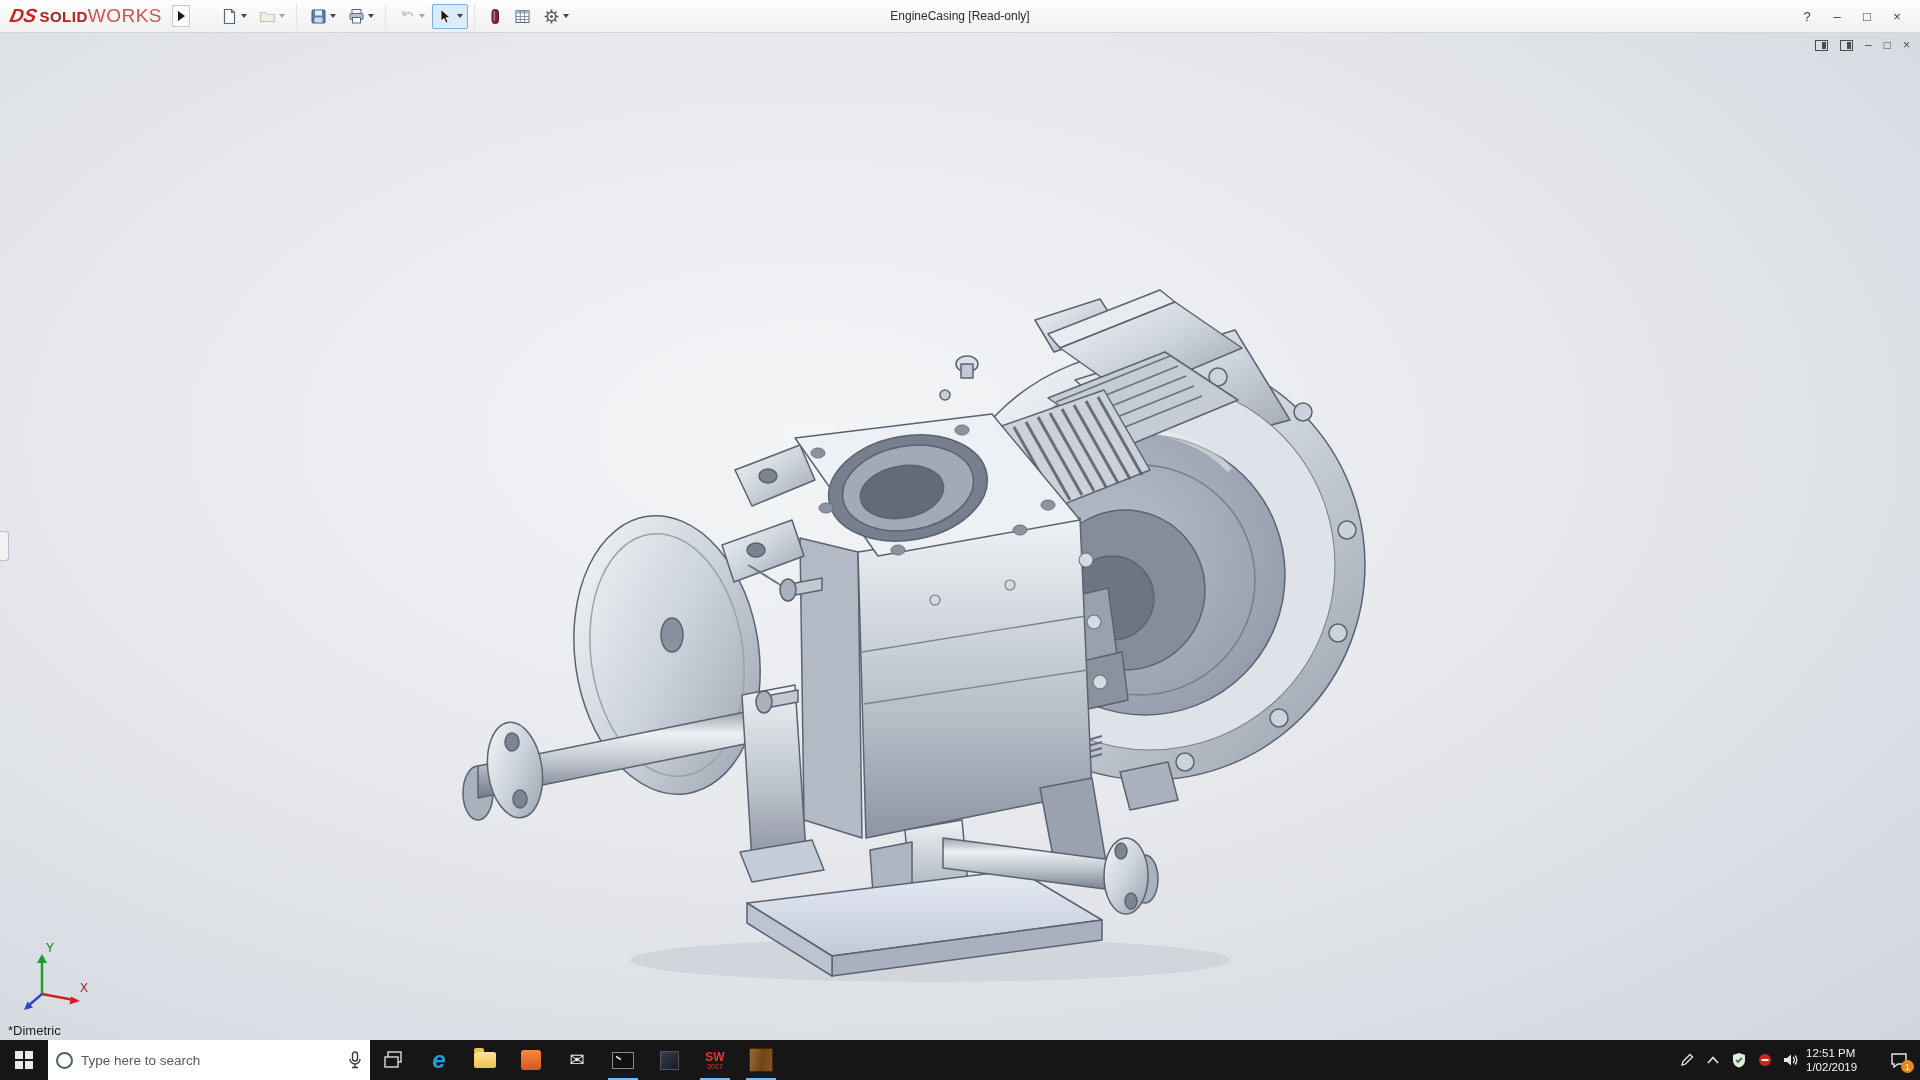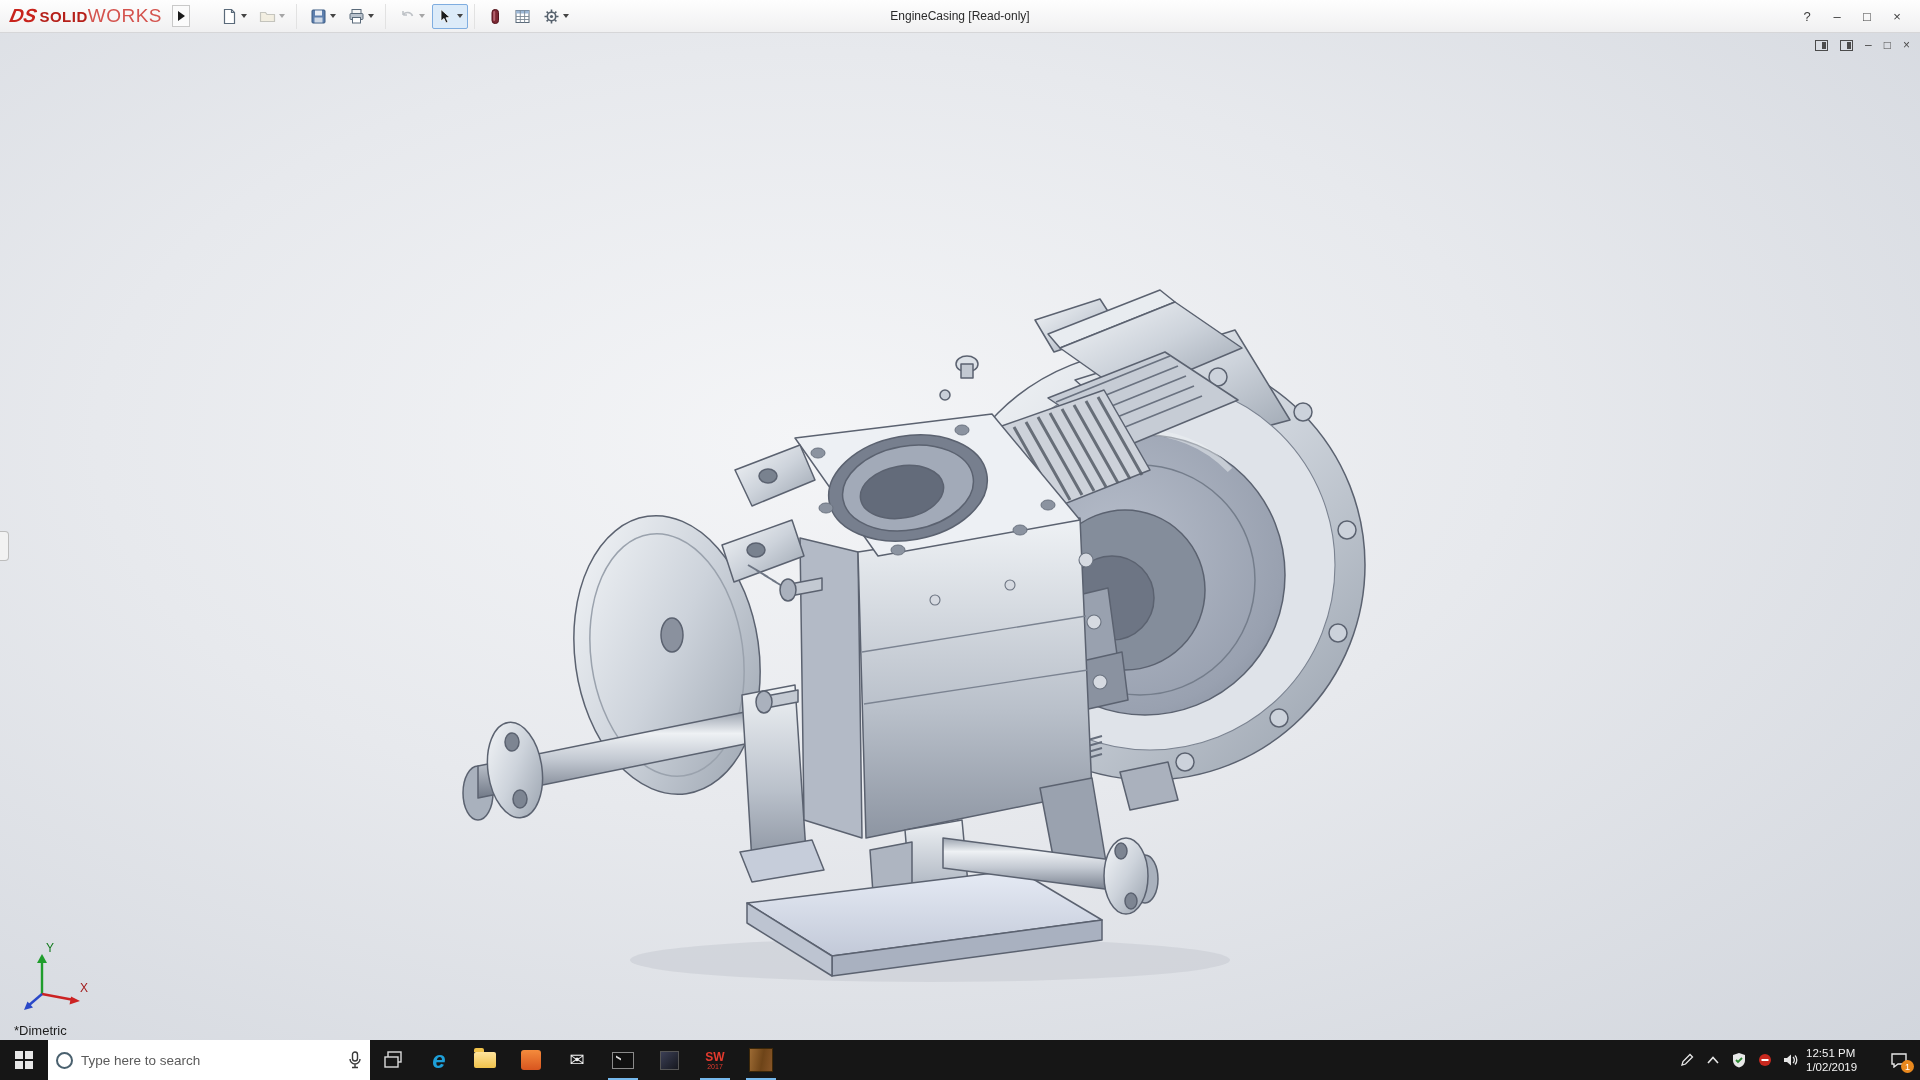--- a/index.html
+++ b/index.html
@@ -24,21 +24,21 @@
   .win-controls{position:absolute;right:8px;top:0;height:33px;display:flex;align-items:center;gap:0;}
   .win-btn{width:30px;height:33px;display:flex;align-items:center;justify-content:center;font-size:13px;color:#3d3d3d;cursor:pointer;}
 
   
   .viewport{position:absolute;top:33px;left:0;right:0;bottom:40px;background:radial-gradient(ellipse at 42% 40%, #f4f5f7 0%, #e7e9ed 45%, #d2d6dd 100%);overflow:hidden;}
   .model-svg{position:absolute;top:0;left:0;}
   .doc-ctrls{position:absolute;top:6px;right:10px;display:flex;align-items:center;gap:12px;z-index:5;}
   .doc-ctrl{font-size:12px;color:#4b4b4b;cursor:pointer;line-height:1;}
   .pane-icon{width:13px;height:11px;border:1.4px solid #4b4b4b;position:relative;}
   .pane-icon:after{content:"";position:absolute;right:1px;top:1px;width:4px;height:7px;background:#4b4b4b;}
-  .view-label{position:absolute;left:14px;bottom:2px;font-size:13px;color:#1d1d1d;}
+  .view-label{position:absolute;left:8px;bottom:2px;font-size:13px;color:#1d1d1d;}
   .collapse-tab{position:absolute;left:0;top:498px;width:9px;height:30px;background:#f2f2f2;border:1px solid #bdbdbd;border-left:none;border-radius:0 4px 4px 0;cursor:pointer;}
   .triad{position:absolute;left:16px;bottom:22px;}
 
   
   .taskbar{position:absolute;bottom:0;left:0;right:0;height:40px;background:#161616;display:flex;align-items:stretch;z-index:40;color:#eee;}
   .tb-start{width:48px;display:flex;align-items:center;justify-content:center;cursor:pointer;}
   .win-logo{display:grid;grid-template-columns:8px 8px;grid-template-rows:8px 8px;gap:1.5px;}
   .win-logo span{background:#e8e8e8;}
   .searchbox{width:322px;background:#ffffff;display:flex;align-items:center;padding:0 8px;gap:8px;cursor:text;}
   .cortana-ring{width:17px;height:17px;border:2px solid #49606e;border-radius:50%;flex:none;}

